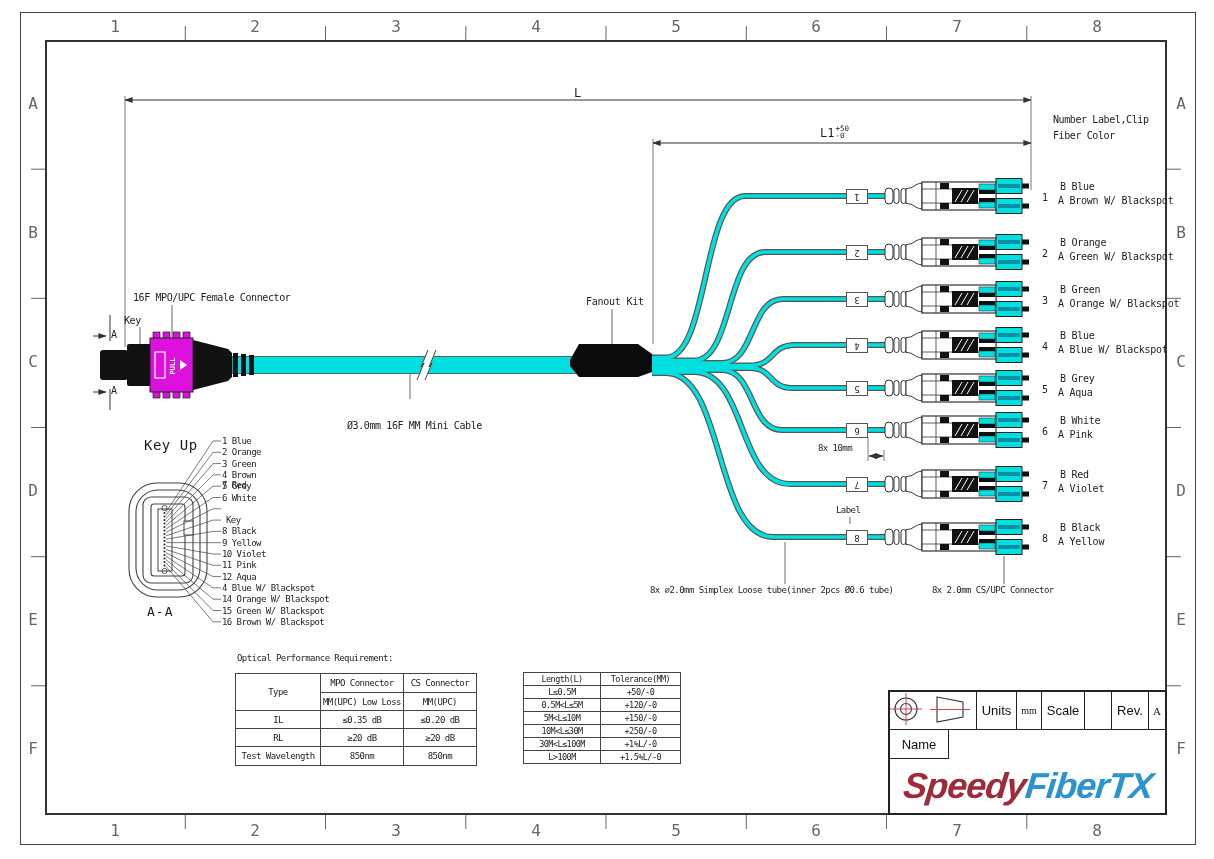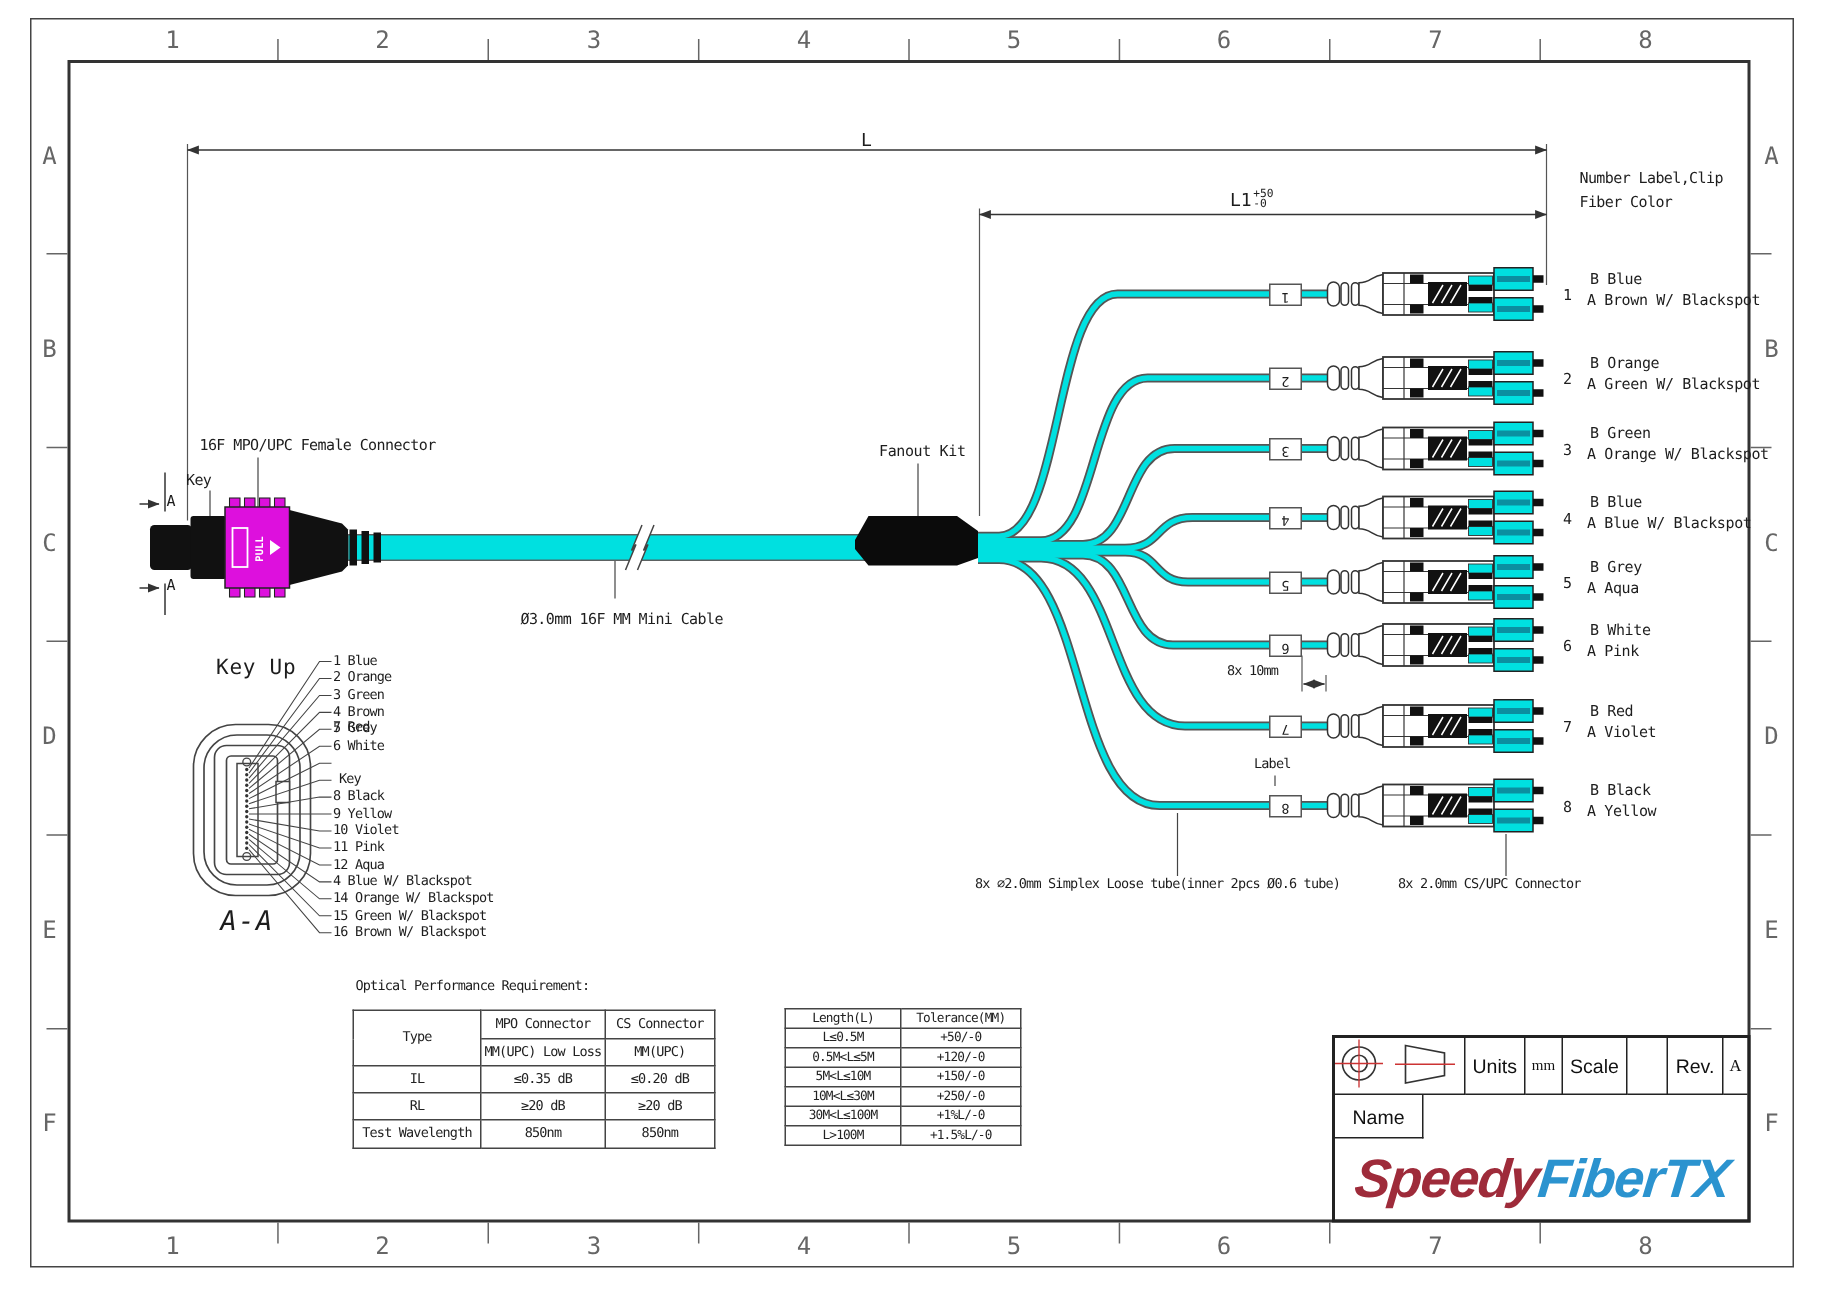--- a/index.html
+++ b/index.html
@@ -11,21 +11,21 @@
   .inner-frame{left:45px;top:40px;width:1122px;height:775px;border:2px solid #333;box-sizing:border-box;}
   
   .bn{width:24px;text-align:center;font-size:16px;color:#666;transform:translateX(-50%);}
   .bl{width:16px;text-align:center;font-size:16px;color:#666;}
   
   .t{font-size:10px;letter-spacing:-0.4px;white-space:nowrap;color:#1d1d1d;}
   .t9{font-size:9px;letter-spacing:-0.55px;white-space:nowrap;color:#1d1d1d;}
   .t10{font-size:10px;letter-spacing:-0.25px;white-space:nowrap;color:#1d1d1d;}
   .t12{font-size:12px;letter-spacing:0;white-space:nowrap;color:#1d1d1d;}
   .keyup{font-size:14px;letter-spacing:0.5px;white-space:nowrap;color:#1d1d1d;margin-top:39px;}
-  .aa{font-size:18px;letter-spacing:1px;white-space:nowrap;color:#1d1d1d;font-style:italic;}
+  .aa{font-size:13px;letter-spacing:1px;white-space:nowrap;color:#1d1d1d;}
   .dimL1{display:flex;align-items:center;font-size:12px;white-space:nowrap;color:#1d1d1d;}
   .dimL1 .tol{display:flex;flex-direction:column;font-size:7.5px;line-height:7.5px;margin-left:1px;margin-top:-2px;}
   
   .numbox{left:846px;width:20px;height:13px;border:1px solid #555;background:#fff;
           font-size:9px;line-height:13px;text-align:center;transform:rotate(180deg);color:#1d1d1d;}
   
   table{border-collapse:collapse;background:#fff;}
   .otbl td{border:1px solid #444;text-align:center;vertical-align:middle;padding:0 2px;
            font-size:9px;letter-spacing:-0.55px;white-space:nowrap;font-family:"DejaVu Sans Mono",monospace;}
   .ttbl td{border:1px solid #444;text-align:center;vertical-align:middle;padding:0 1px;
@@ -268,21 +268,21 @@
   </div>
   <div class="abs t" style="left:1053px;top:114px">Number Label,Clip</div>
   <div class="abs t" style="left:1053px;top:130px">Fiber Color</div>
   <div class="abs t9" style="left:818px;top:443px">8x 10mm</div>
 
   <div class="abs t" style="left:133px;top:292px">16F MPO/UPC Female Connector</div>
   <div class="abs t" style="left:124px;top:315px">Key</div>
   <div class="abs t10" style="left:111px;top:329px">A</div>
   <div class="abs t10" style="left:111px;top:385px">A</div>
   <div class="abs keyup" style="left:144px;top:398px">Key Up</div>
-  <div class="abs t" style="left:347px;top:408px">Ø3.0mm 16F MM Mini Cable</div>
+  <div class="abs t" style="left:347px;top:420px">Ø3.0mm 16F MM Mini Cable</div>
   <div class="abs t10" style="left:586px;top:296px">Fanout Kit</div>
 
   <div class="abs t9" style="left:650px;top:585px">8x ∅2.0mm Simplex Loose tube(inner 2pcs Ø0.6 tube)</div>
   <div class="abs t9" style="left:932px;top:585px">8x 2.0mm CS/UPC Connector</div>
   <div class="abs t9" style="left:836px;top:505px">Label</div>
 
   <div class="abs numbox" style="top:189px">1</div>
   <div class="abs numbox" style="top:245px">2</div>
   <div class="abs numbox" style="top:292px">3</div>
   <div class="abs numbox" style="top:338px">4</div>

